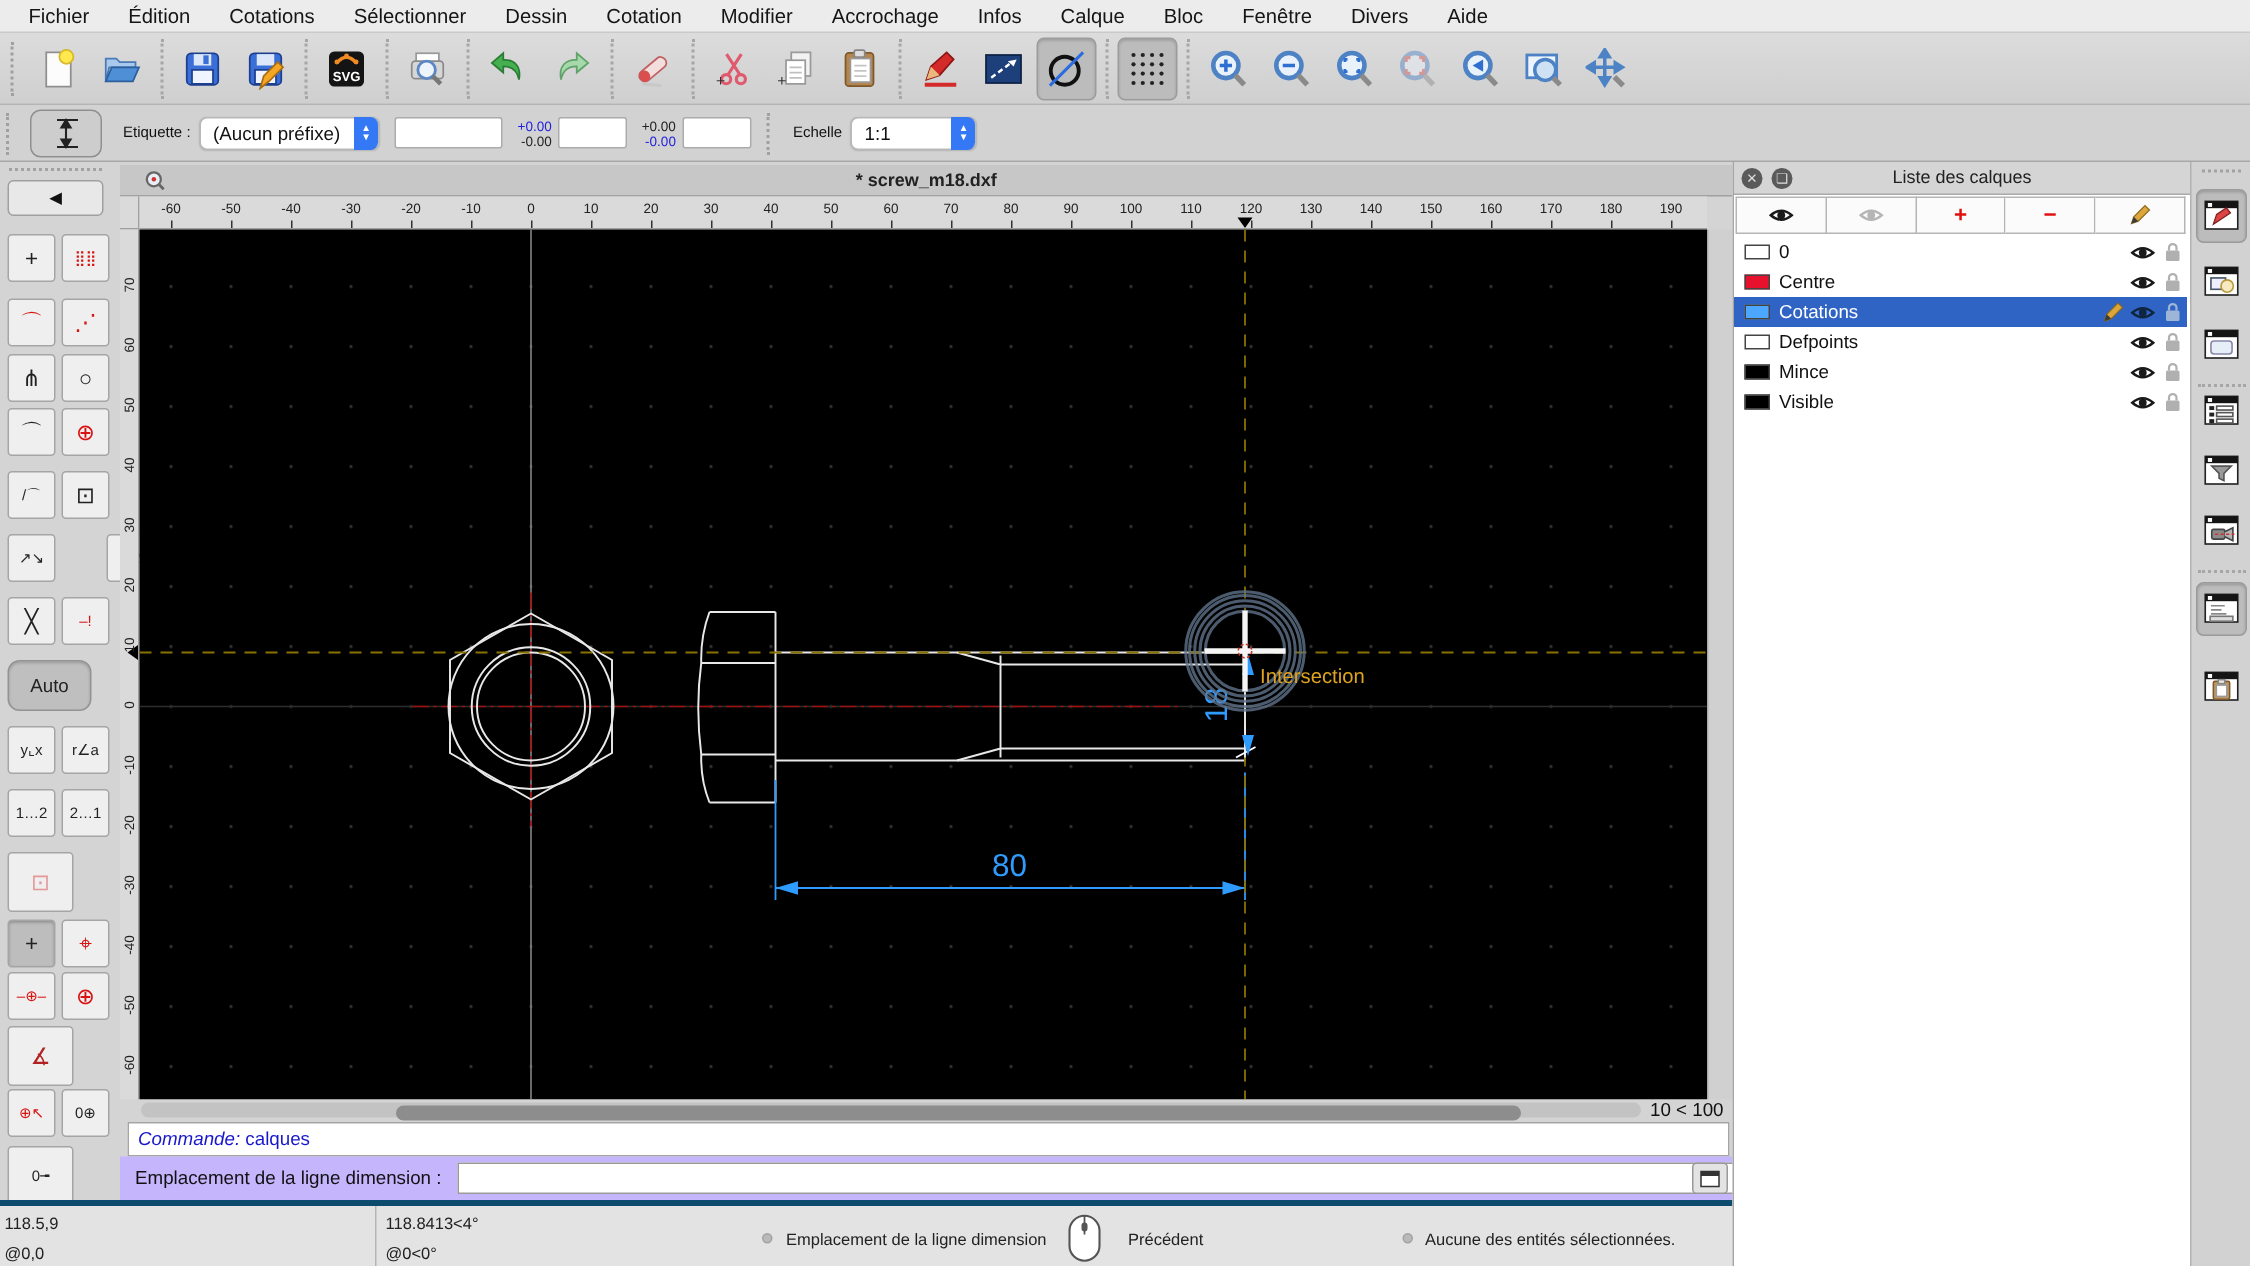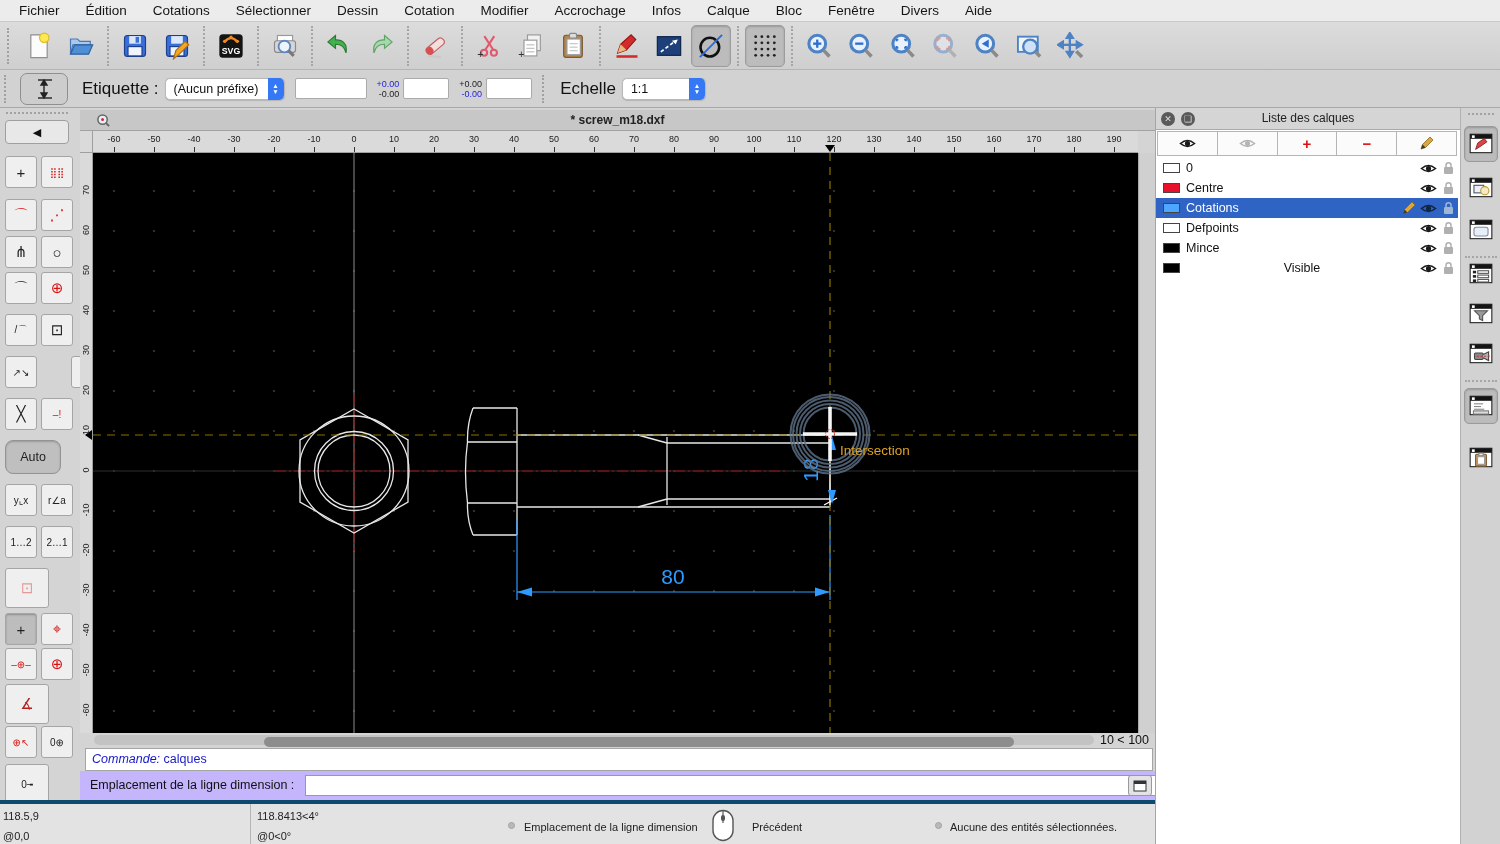--- a/index.html
+++ b/index.html
@@ -17,21 +17,21 @@
   .tb-sep { width:1px; height:40px; border-left:2px dotted #a6a6a6; margin:0 5px; }
   .tb-btn { width:40px; height:42px; display:flex; align-items:center; justify-content:center; border-radius:5px; margin:0 1px; }
   .tb-btn svg { width:28px; height:28px; }
   .tb-btn.active { background:#bcbcbc; border:1px solid #9c9c9c; box-shadow:inset 0 1px 2px rgba(0,0,0,.18); }
   .tb-btn.disabled { opacity:.45; }
 
   
   #optionsbar { left:0; top:70px; width:1500px; height:38px; background:#d2d2d2; border-bottom:1px solid #a8a8a8; display:flex; align-items:center; }
   .opt-handle { width:8px; height:28px; border-left:2px dotted #a0a0a0; margin:0 4px; }
   .opt-toolbtn { width:48px; height:32px; border:1.5px solid #8f8f8f; border-radius:7px; background:#cdcdcd; display:flex; align-items:center; justify-content:center; margin:0 8px 0 4px; }
-  .opt-label { font-size:17px; color:#111; margin:0 6px; }
+  .opt-label { font-size:10px; color:#111; margin:0 6px; }
   .mac-select { height:22px; background:#fff; border:1px solid #b9b9b9; border-radius:5px; display:flex; align-items:center; font-size:12.5px; color:#111; padding-left:8px; box-shadow:0 .5px 1px rgba(0,0,0,.15); }
   .mac-stepper { width:16px; height:22px; margin-left:8px; background:#3478f6; border-radius:0 5px 5px 0; display:flex; flex-direction:column; align-items:center; justify-content:center; color:#fff; font-size:6.5px; line-height:6px; }
   .opt-field { height:21px; background:#fff; border:1px solid #ababab; border-radius:2px; font-size:12px; padding:0 4px; }
   .tol-label { display:flex; flex-direction:column; font-size:9px; line-height:10px; text-align:right; margin:0 4px 0 10px; color:#222; }
   .tol-label .blue { color:#2222dd; }
 
   
   #leftbar { left:0; top:108px; width:80px; height:692px; background:#d4d4d4; }
   .lb-handle { position:absolute; left:6px; top:4px; width:62px; border-top:2px dotted #a2a2a2; }
   .lb-back { position:absolute; left:5px; top:12px; width:64px; height:24px; background:#e8e8e8; border:1px solid #9f9f9f; border-radius:4px; text-align:center; line-height:22px; font-size:11px; color:#111; }
@@ -731,21 +731,21 @@
             <circle cx="8.5" cy="6.5" r="2.6" fill="#1a1a1a"></circle>
           </svg>
         </span>
         <span class="licon">
           <svg width="13" height="14" viewBox="0 0 13 14">
             <rect x="2" y="6" width="9" height="7" rx="1" fill="#b0b0b0"></rect>
             <path d="M4,6 V4.2 a2.5,2.5 0 0 1 5,0 V6" fill="none" stroke="#b0b0b0" stroke-width="1.5"></path>
           </svg>
         </span>
       </div>
-      <div class="layer-row" style="top: 150px; text-align: center;">
+      <div class="layer-row" style="top: 150px;">
         <span class="swatch" style="background: rgb(0, 0, 0);"></span>
         <span class="lname">Visible</span>
         <span class="licon">
           <svg width="17" height="13" viewBox="0 0 17 13">
             <path d="M1.5,6.5 Q8.5,0.5 15.5,6.5 Q8.5,12.5 1.5,6.5 Z" fill="none" stroke="#1a1a1a" stroke-width="1.6"></path>
             <circle cx="8.5" cy="6.5" r="2.6" fill="#1a1a1a"></circle>
           </svg>
         </span>
         <span class="licon">
           <svg width="13" height="14" viewBox="0 0 13 14">

